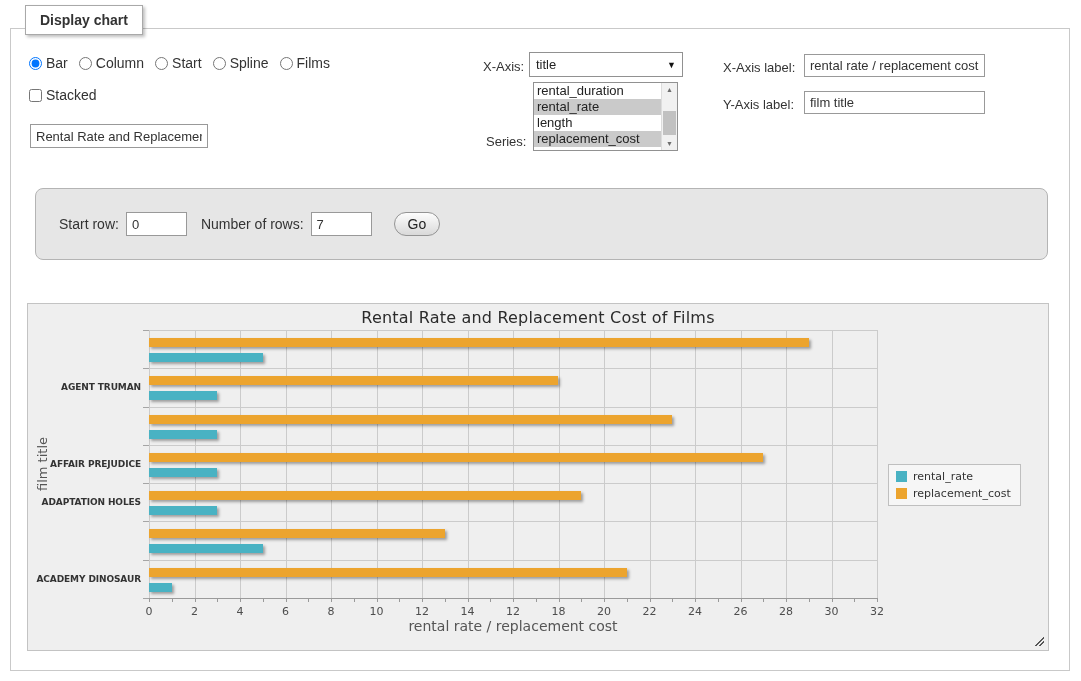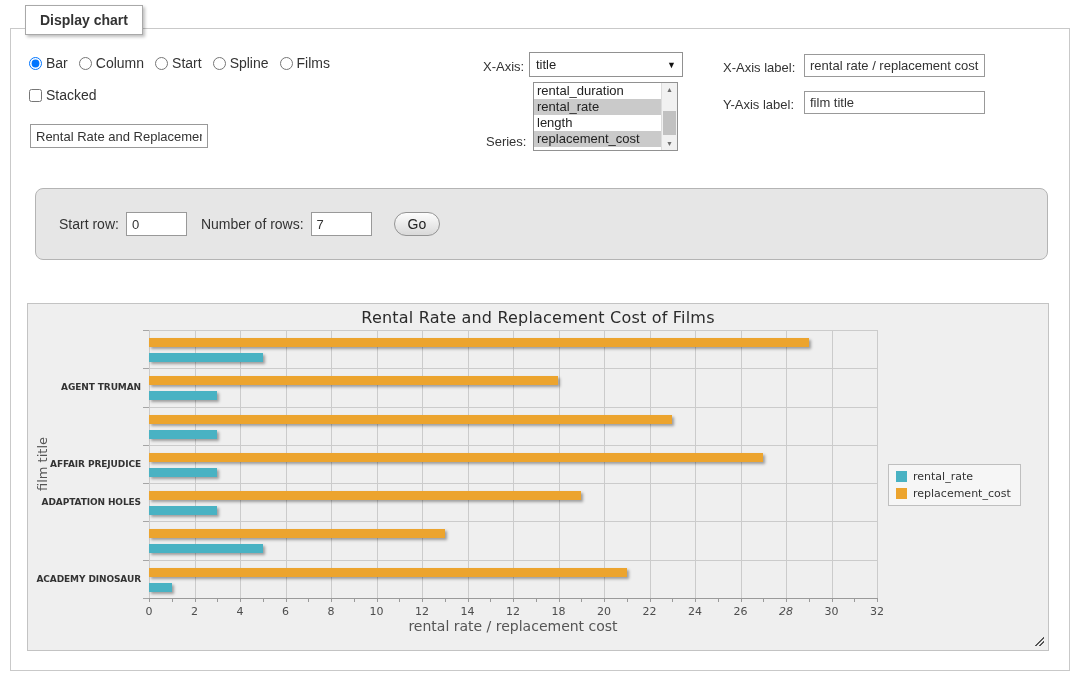--- a/index.html
+++ b/index.html
@@ -190,21 +190,21 @@
         <div class="xtick-label" style="left: 409.5px; top: 275px;">18</div>
         <div class="gridline-v" style="left: 455px; height: 268px;"></div>
         <div class="xtick-label" style="left: 455px; top: 275px;">20</div>
         <div class="gridline-v" style="left: 500.5px; height: 268px;"></div>
         <div class="xtick-label" style="left: 500.5px; top: 275px;">22</div>
         <div class="gridline-v" style="left: 546px; height: 268px;"></div>
         <div class="xtick-label" style="left: 546px; top: 275px;">24</div>
         <div class="gridline-v" style="left: 591.5px; height: 268px;"></div>
         <div class="xtick-label" style="left: 591.5px; top: 275px;">26</div>
         <div class="gridline-v" style="left: 637px; height: 268px;"></div>
-        <div class="xtick-label" style="left: 637px; top: 275px; font-style: italic;">28</div>
+        <div class="xtick-label" style="left: 637px; top: 275px;">28</div>
         <div class="gridline-v" style="left: 682.5px; height: 268px;"></div>
         <div class="xtick-label" style="left: 682.5px; top: 275px;">30</div>
         <div class="gridline-v" style="left: 728px; height: 268px;"></div>
         <div class="xtick-label" style="left: 728px; top: 275px;">32</div>
         <div class="xtick-minor" style="left: 0px; top: 268px;"></div>
         <div class="xtick-minor" style="left: 22.75px; top: 268px;"></div>
         <div class="xtick-minor" style="left: 45.5px; top: 268px;"></div>
         <div class="xtick-minor" style="left: 68.25px; top: 268px;"></div>
         <div class="xtick-minor" style="left: 91px; top: 268px;"></div>
         <div class="xtick-minor" style="left: 113.75px; top: 268px;"></div>

